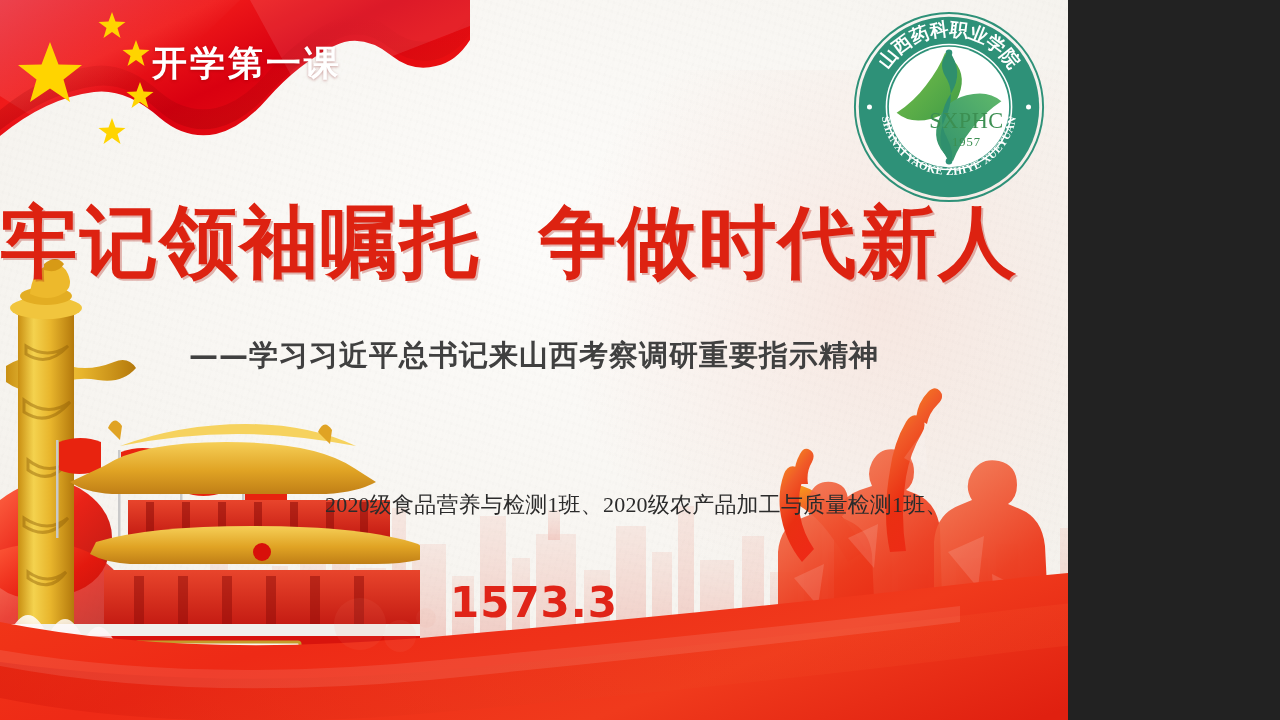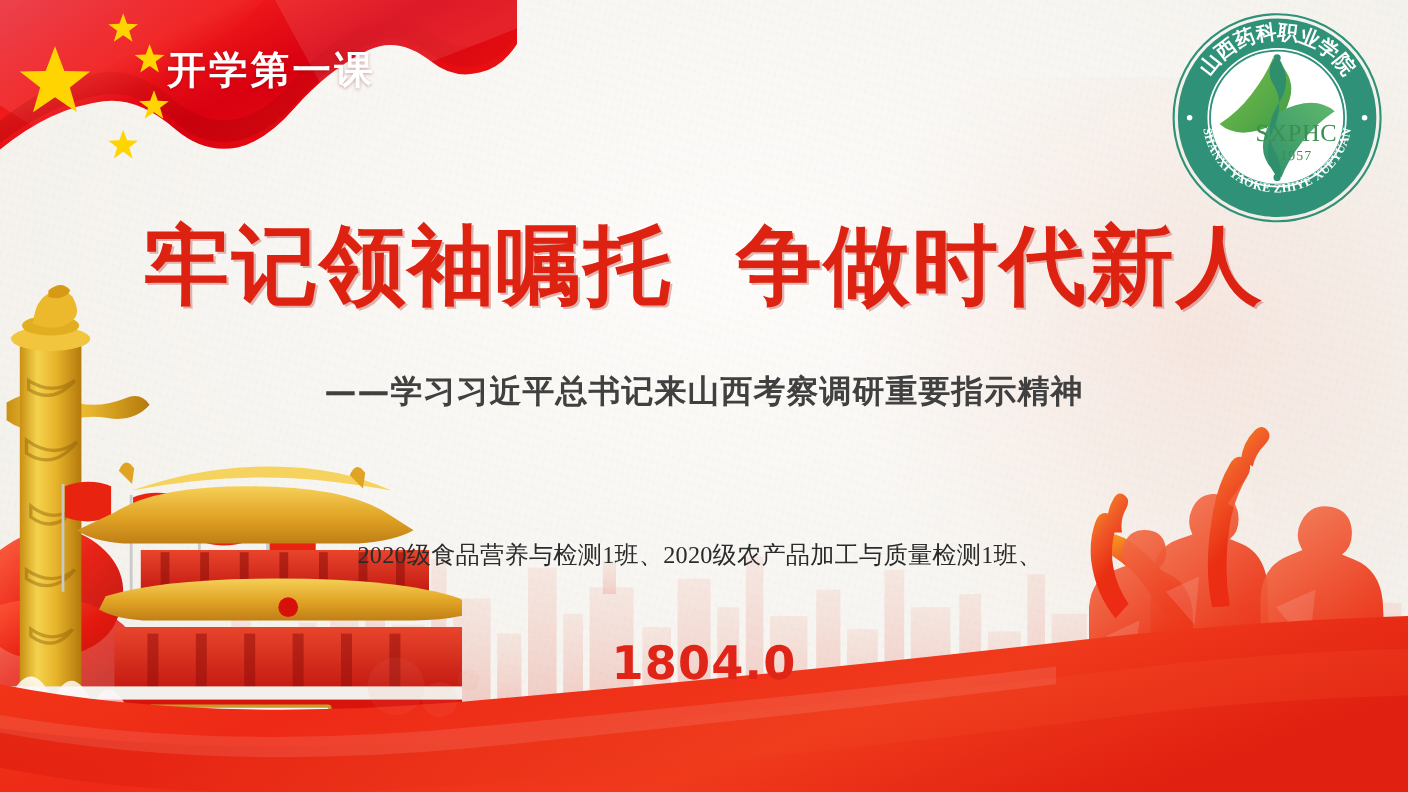--- a/index.html
+++ b/index.html
@@ -1,20 +1,20 @@
 <!DOCTYPE html>
 <html lang="zh"><head>
 <meta charset="utf-8">
 <title>开学第一课</title>
 <style>
   html,body{margin:0;padding:0;background:#222;}
   *{box-sizing:border-box;}
   .slide{
     position:relative;
-    width:1280px;height:720px;
+    width:1068px;height:720px;
     overflow:hidden;
     background:#f7f4f0;
     font-family:"Liberation Sans","DejaVu Sans",sans-serif;
     user-select:none;
   }
   
   .bg-paper{
     position:absolute;inset:0;
     background:
       radial-gradient(ellipse 900px 620px at 52% 34%, #fdfcfa 0%, #f8f6f2 48%, #f2efe9 100%);
@@ -68,21 +68,20 @@
 
   
   .people{position:absolute;right:0;bottom:52px;width:330px;height:330px;}
 
   
   .bottomwave{position:absolute;left:0;right:0;bottom:0;height:190px;}
 
   
   .title{
     position:absolute;left:0;right:0;top:203px;
-    text-align:center;
     font-family:"DejaVu Sans","Liberation Sans",sans-serif;
     font-weight:bold;
     font-size:78px;
     line-height:1;
     color:#dd2211;
     letter-spacing:2px;
     text-shadow:2px 2px 0 rgba(170,20,10,.30);
     white-space:pre;
   }
   .subtitle{
@@ -442,15 +441,15 @@
   </svg>
 
   <div class="title">牢记领袖嘱托  争做时代新人</div>
 
   <div class="subtitle">——学习习近平总书记来山西考察调研重要指示精神</div>
 
   <div class="classinfo">
     <div>2020级食品营养与检测1班、2020级农产品加工与质量检测1班、</div>
   </div>
 
-  <div class="date">1804.0</div>
+  <div class="date">1573.3</div>
 
 </div>
 
 </body></html>

